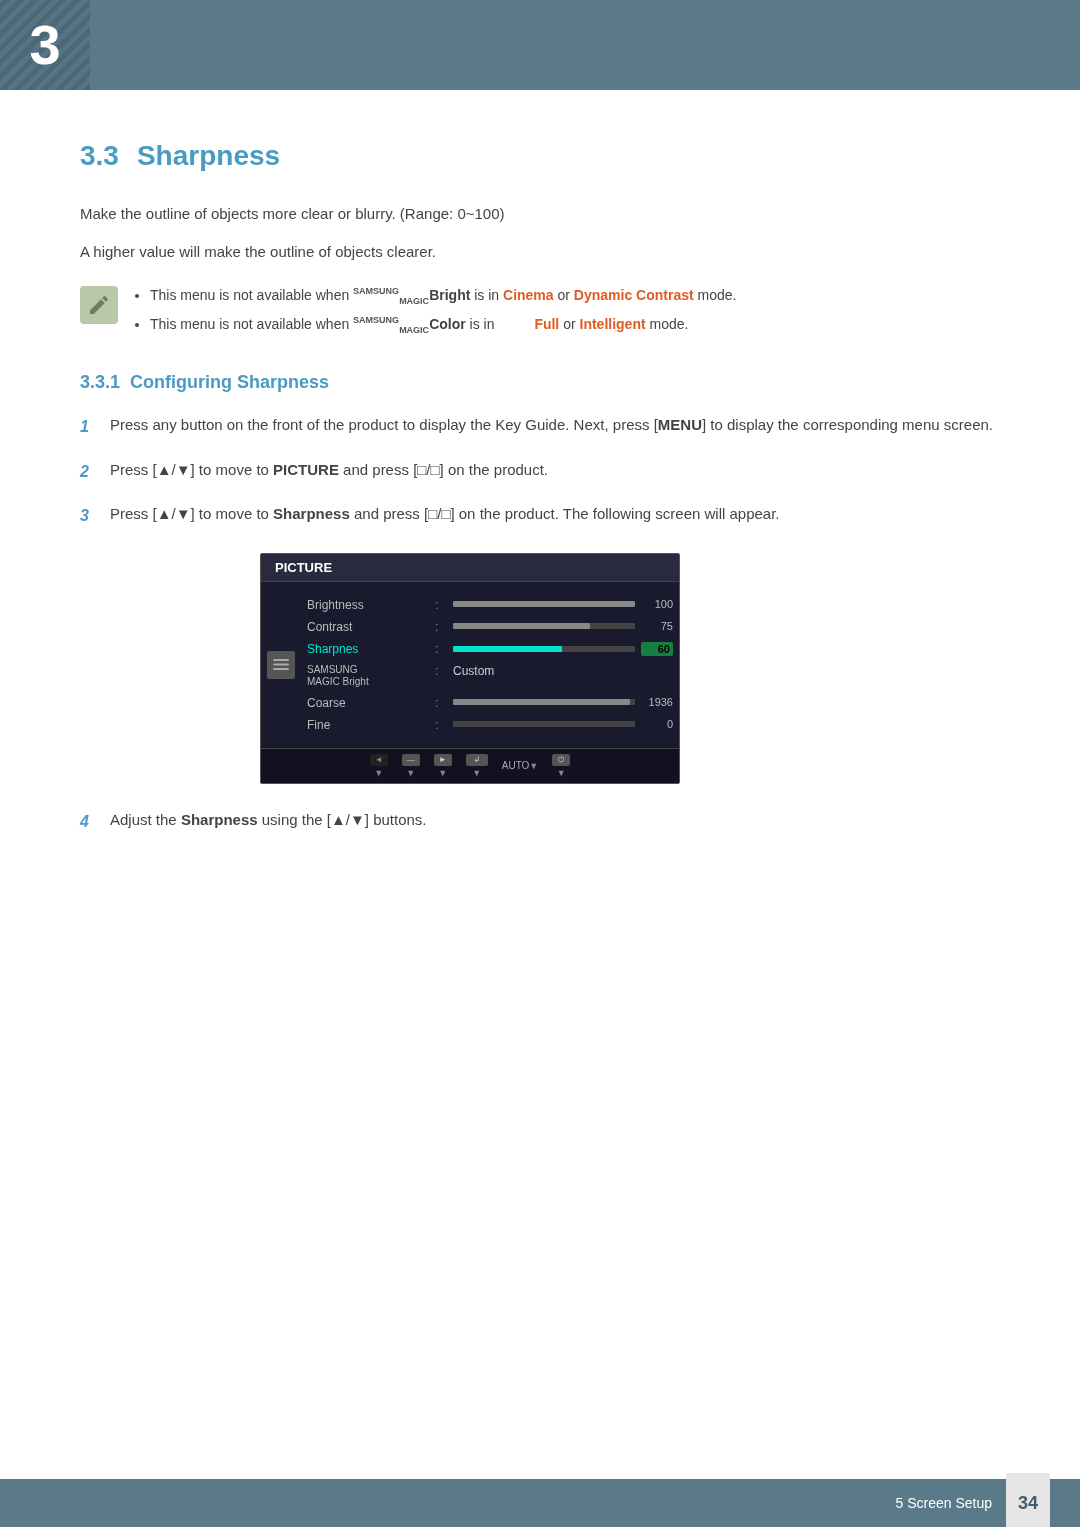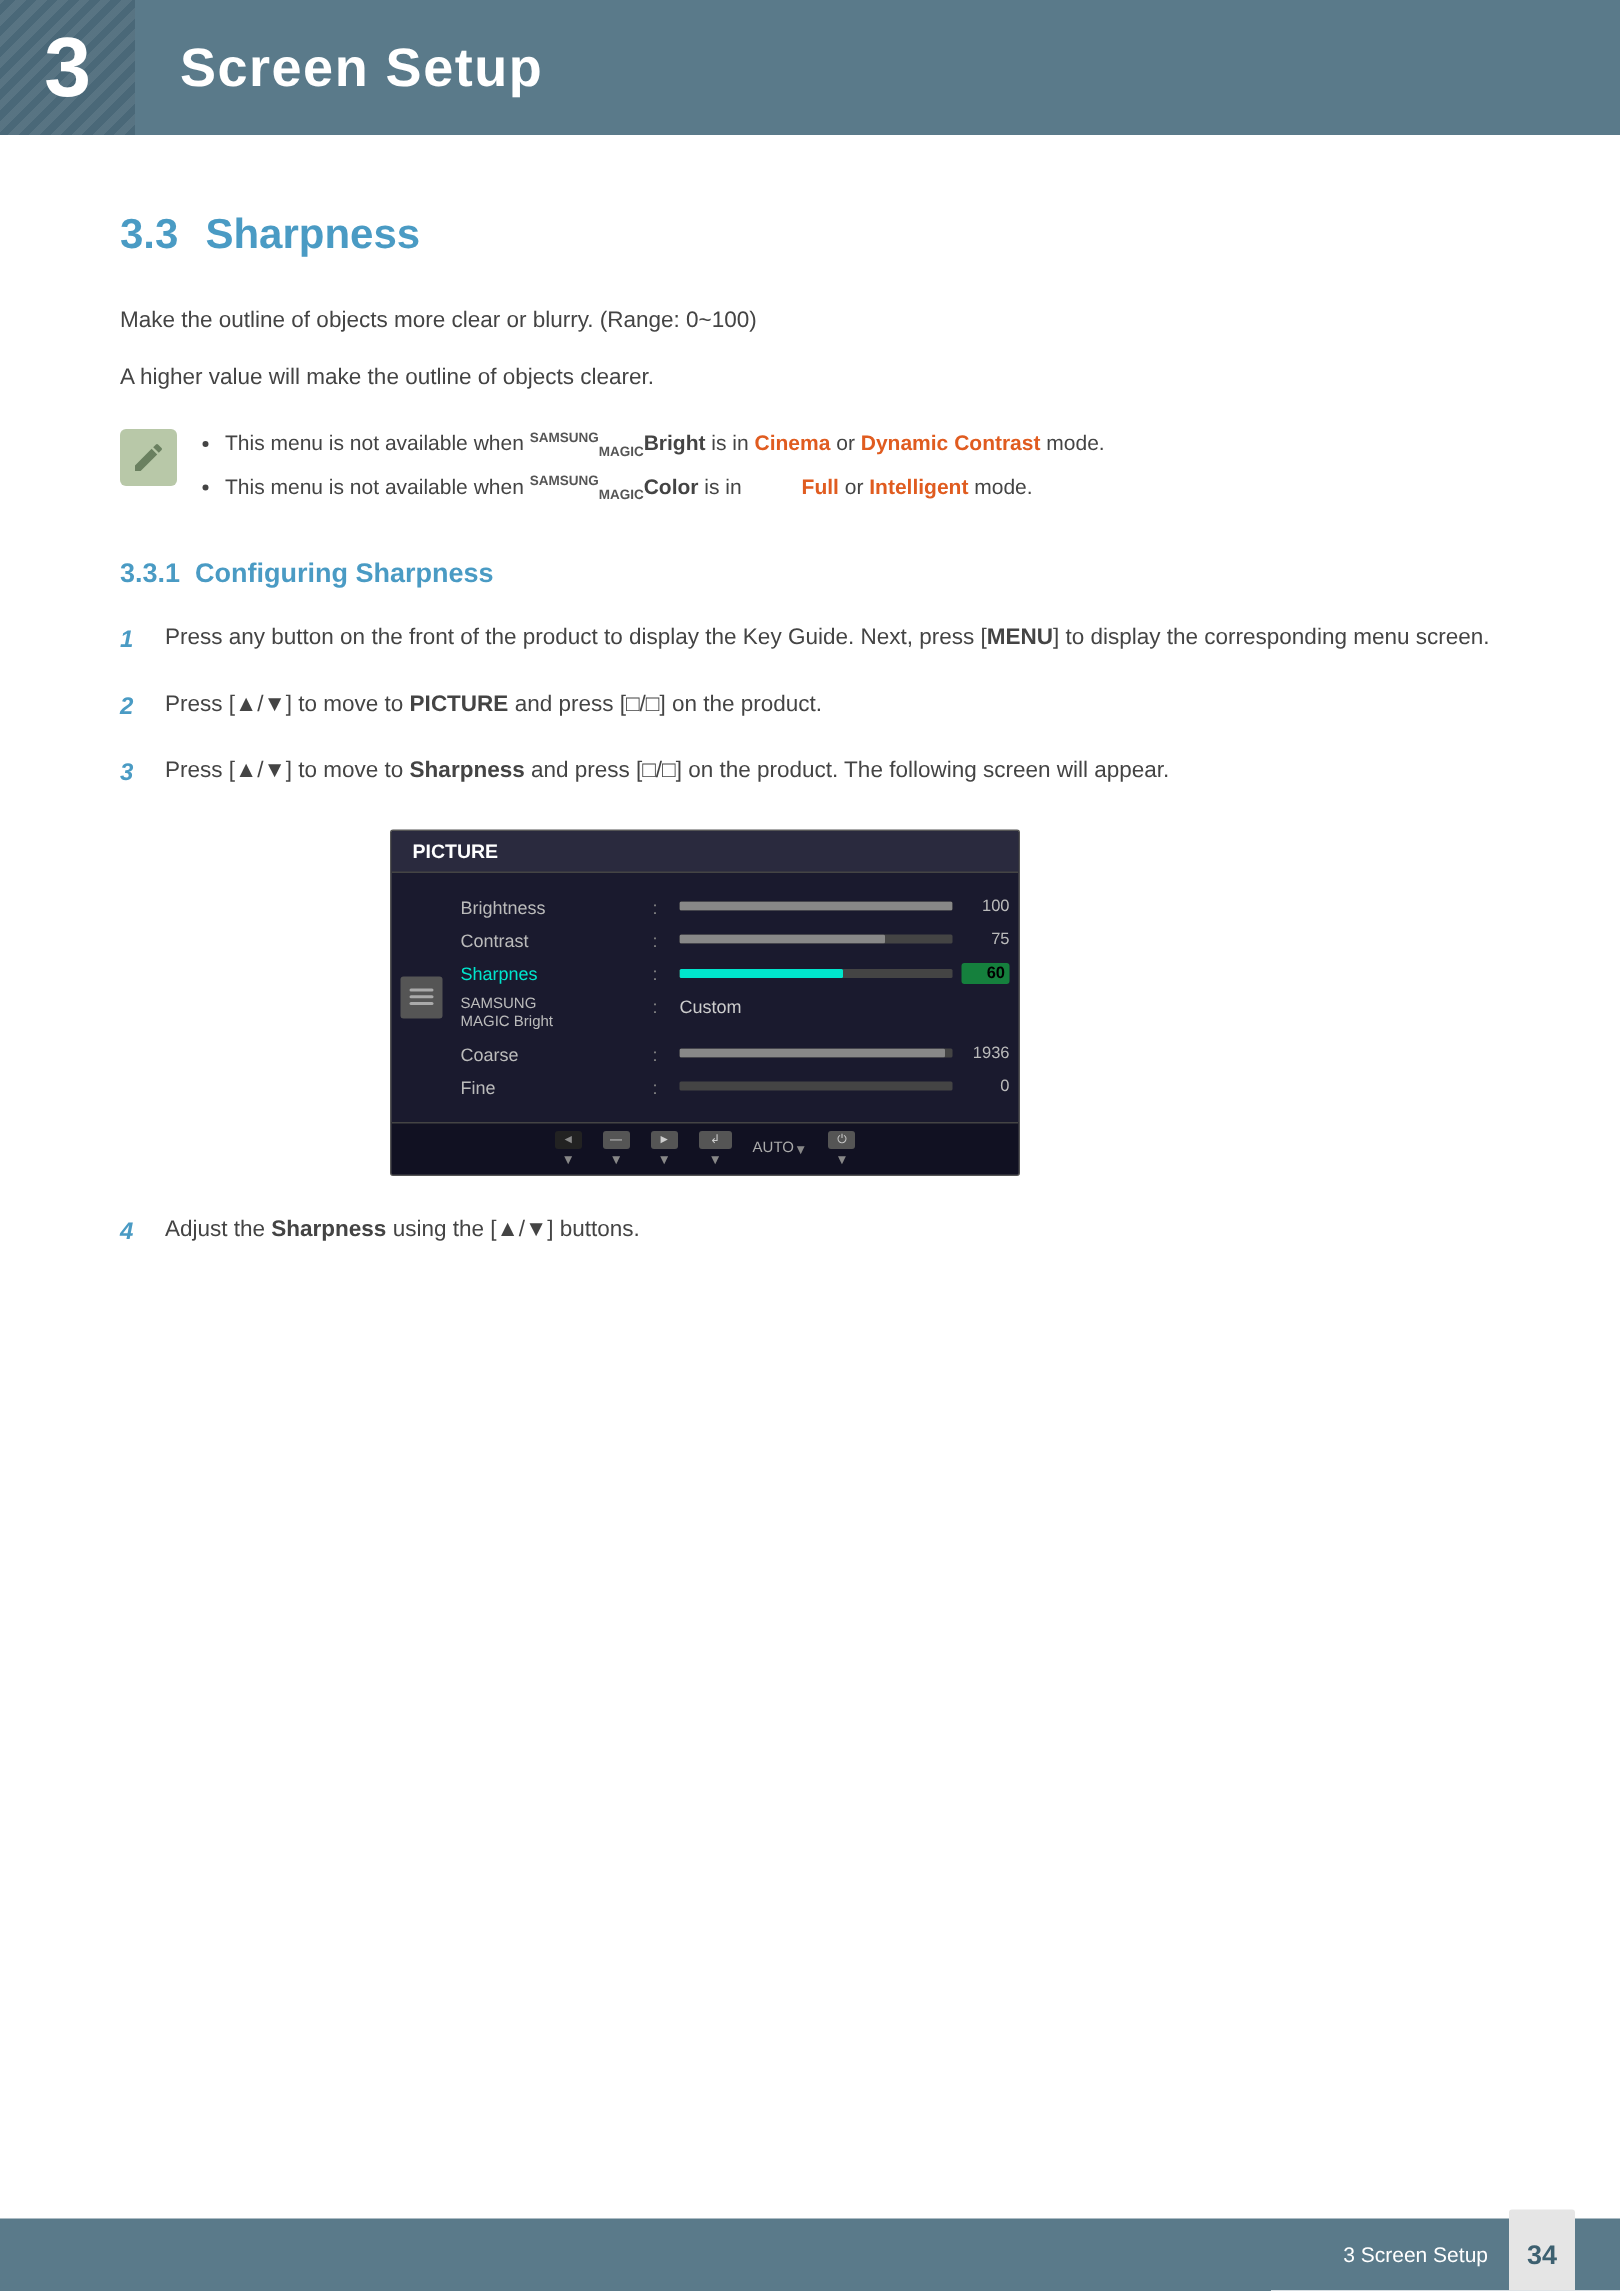--- a/index.html
+++ b/index.html
@@ -352,21 +352,20 @@
       position: relative;
     }
   </style>
 </head>
 <body>
 
 <div class="header-banner">
   <div class="header-left-diag">
     <span class="chapter-num-text">3</span>
   </div>
-  <span class="chapter-title">Screen Setup</span>
 </div>
 
 <div class="content">
 
   <div class="section-heading">
     <span class="section-num">3.3</span>
     <span class="section-title">Sharpness</span>
   </div>
 
   <p class="body-text">Make the outline of objects more clear or blurry. (Range: 0~100)</p>
@@ -532,15 +531,15 @@
       <span class="step-num">4</span>
       <span class="step-text">
         Adjust the <span class="bold-term">Sharpness</span> using the [▲/▼] buttons.
       </span>
     </li>
   </ol>
 
 </div>
 
 <div class="page-footer">
-  <span class="footer-text">3 Screen Setup</span>
+  <span class="footer-text">5 Screen Setup</span>
   <div class="footer-page-box">34</div>
 </div>
 
 </body></html>

